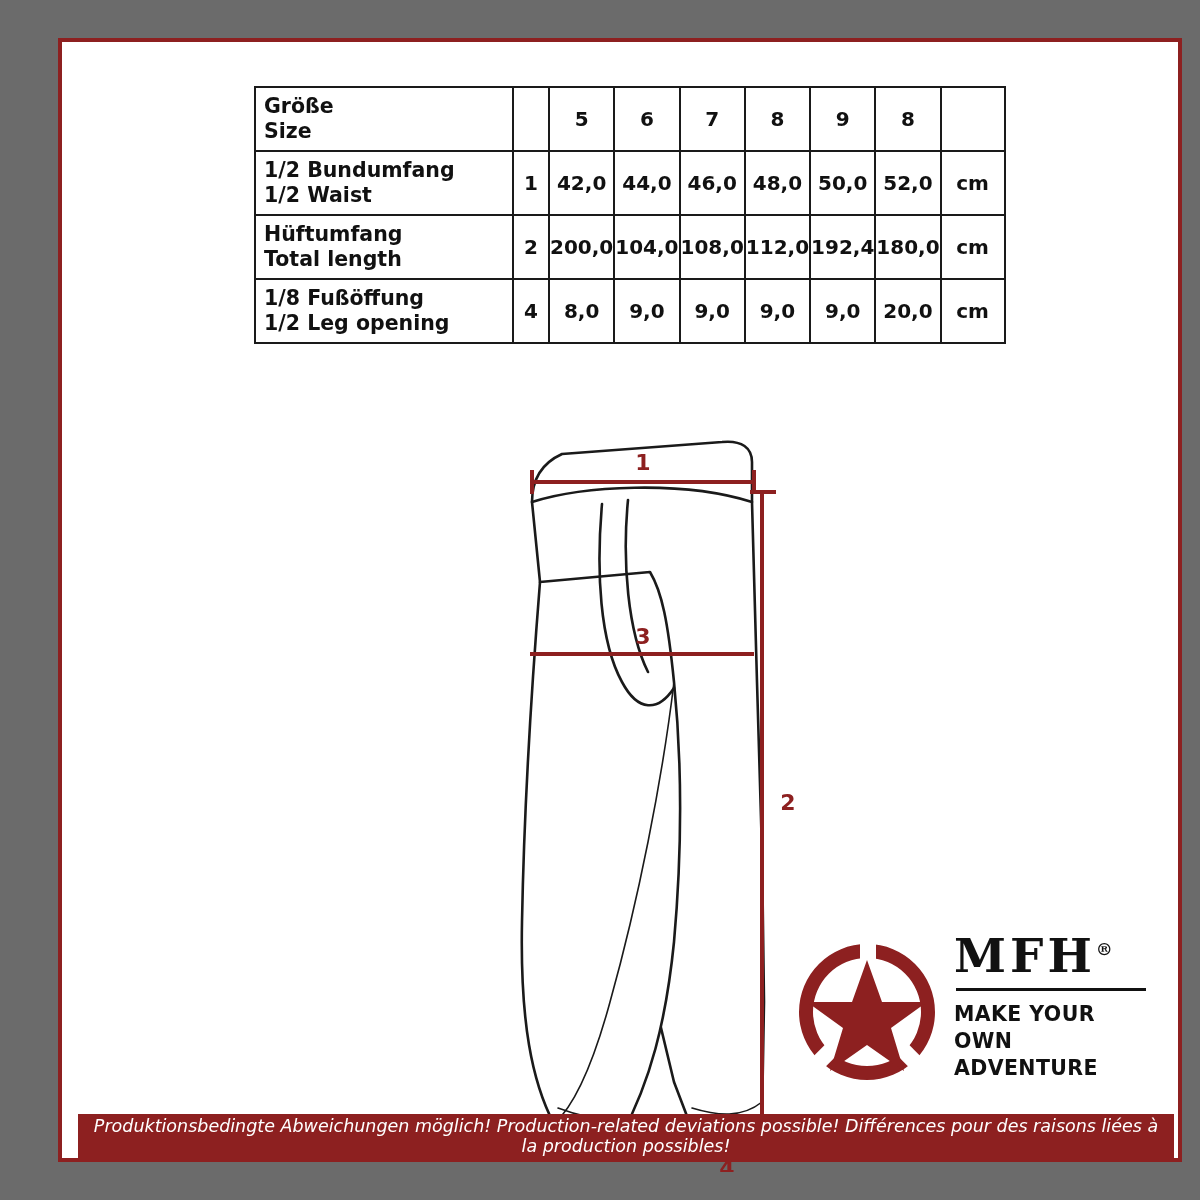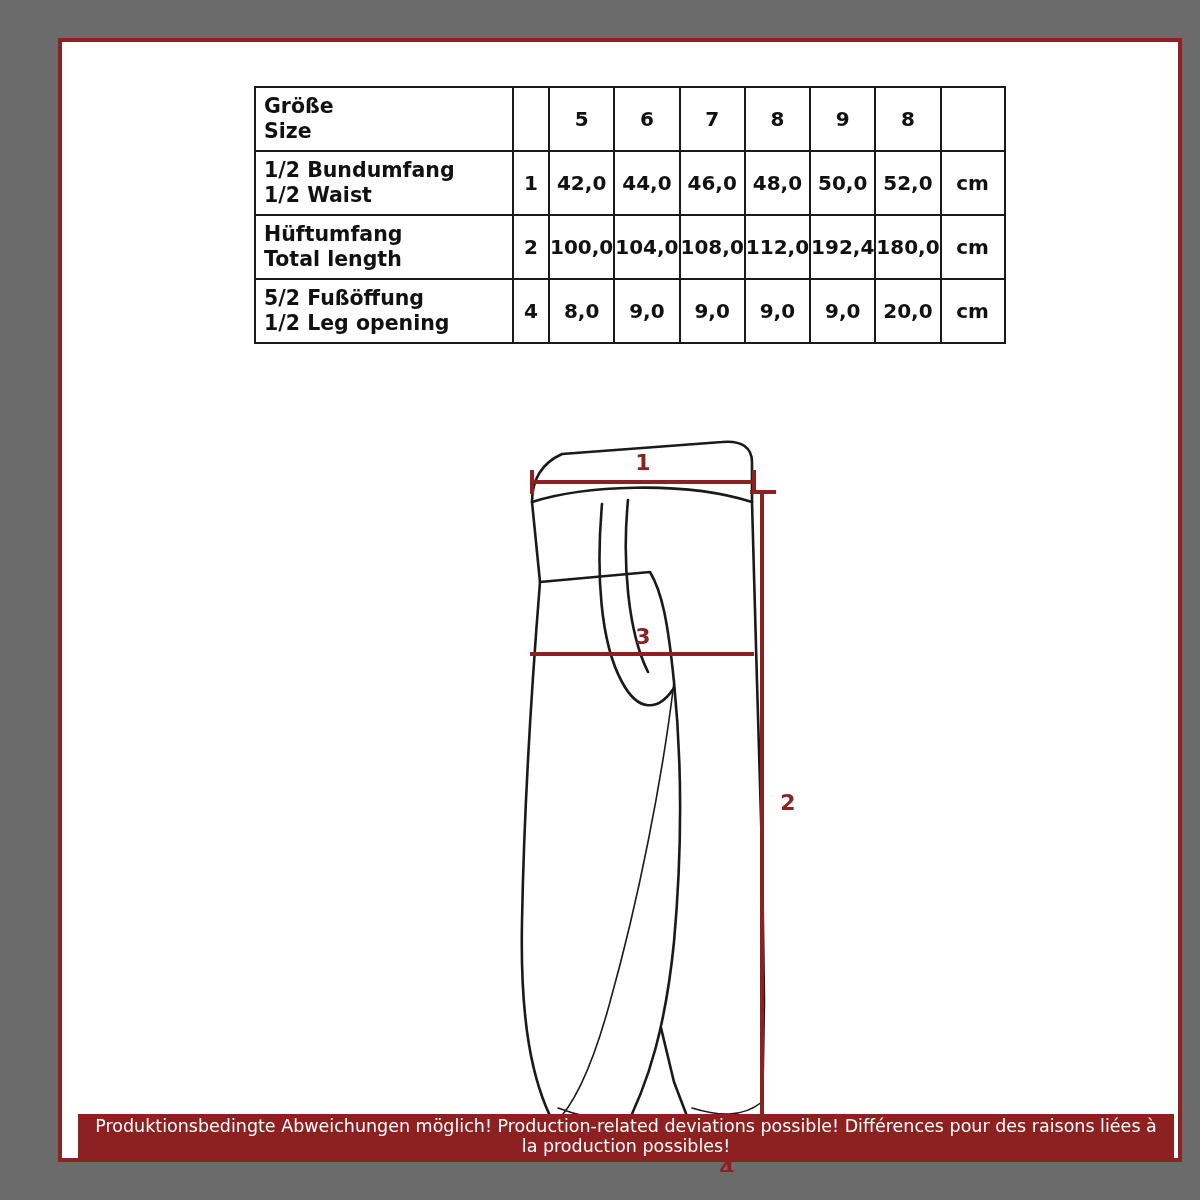--- a/index.html
+++ b/index.html
@@ -121,20 +121,21 @@
     height: 44px;
     background: #8d2020;
     color: #ffffff;
     font-size: 17.5px;
     display: flex;
     align-items: center;
     justify-content: center;
     text-align: center;
     padding: 8px 10px;
     box-sizing: border-box;
+    font-style: italic;
   }
 </style>
 </head>
 <body>
 
 <div class="page">
   <div class="card">
 
     <table class="size-table">
       <tbody>
@@ -167,33 +168,33 @@
           <td class="num-col">52,0</td>
           <td class="unit-col">cm</td>
         </tr>
 
         <tr>
           <td class="lbl">
             <span class="de">Hüftumfang</span>
             <span class="en">Total length</span>
           </td>
           <td class="idx-col">2</td>
-          <td class="num-col">100,0</td>
+          <td class="num-col">200,0</td>
           <td class="num-col">104,0</td>
           <td class="num-col">108,0</td>
           <td class="num-col">112,0</td>
           <td class="num-col">192,4</td>
           <td class="num-col">180,0</td>
           <td class="unit-col">cm</td>
         </tr>
 
 
         <tr>
           <td class="lbl">
-            <span class="de">5/2 Fußöffung</span>
+            <span class="de">1/8 Fußöffung</span>
             <span class="en">1/2 Leg opening</span>
           </td>
           <td class="idx-col">4</td>
           <td class="num-col">8,0</td>
           <td class="num-col">9,0</td>
           <td class="num-col">9,0</td>
           <td class="num-col">9,0</td>
           <td class="num-col">9,0</td>
           <td class="num-col">20,0</td>
           <td class="unit-col">cm</td>
@@ -260,16 +261,41 @@
       </g>
 
       <g font-family="DejaVu Sans, sans-serif" font-size="22" font-weight="bold" fill="#8d2020" text-anchor="middle">
         <text x="581" y="88">1</text>
         <text x="581" y="262">3</text>
         <text x="726" y="428">2</text>
         <text x="665" y="794">4</text>
       </g>
     </svg>
 
+    <div class="logo">
+      <svg width="170" height="160" viewBox="0 0 170 160">
+        <g fill="#8d2020">
+
+          <path d="M85,12 A68,68 0 0,1 153,80 A68,68 0 0,1 85,148 A68,68 0 0,1 17,80 A68,68 0 0,1 85,12 Z
+                   M85,26 A54,54 0 0,0 31,80 A54,54 0 0,0 85,134 A54,54 0 0,0 139,80 A54,54 0 0,0 85,26 Z" fill-rule="evenodd"></path>
+
+          <g fill="#ffffff">
+            <rect x="78" y="2" width="16" height="26"></rect>
+            <rect x="26" y="118" width="30" height="16" transform="rotate(-45 41 126)"></rect>
+            <rect x="114" y="118" width="30" height="16" transform="rotate(45 129 126)"></rect>
+          </g>
+
+          <polygon points="85,28 100,70 145,70 109,96 122,139 85,113 48,139 61,96 25,70 70,70"></polygon>
+        </g>
+      </svg>
+      <div class="logo-text">
+        <div class="mfh"><span>MFH</span><span class="reg">®</span></div>
+        <div class="rule"></div>
+        <div class="tagline">
+          <div>MAKE YOUR OWN</div>
+          <div>ADVENTURE</div>
+        </div>
+      </div>
+    </div>
 
     <div class="footer">Produktionsbedingte Abweichungen möglich! Production-related deviations possible! Différences pour des raisons liées à la production possibles!</div>
   </div>
 </div>
 
 </body></html>

